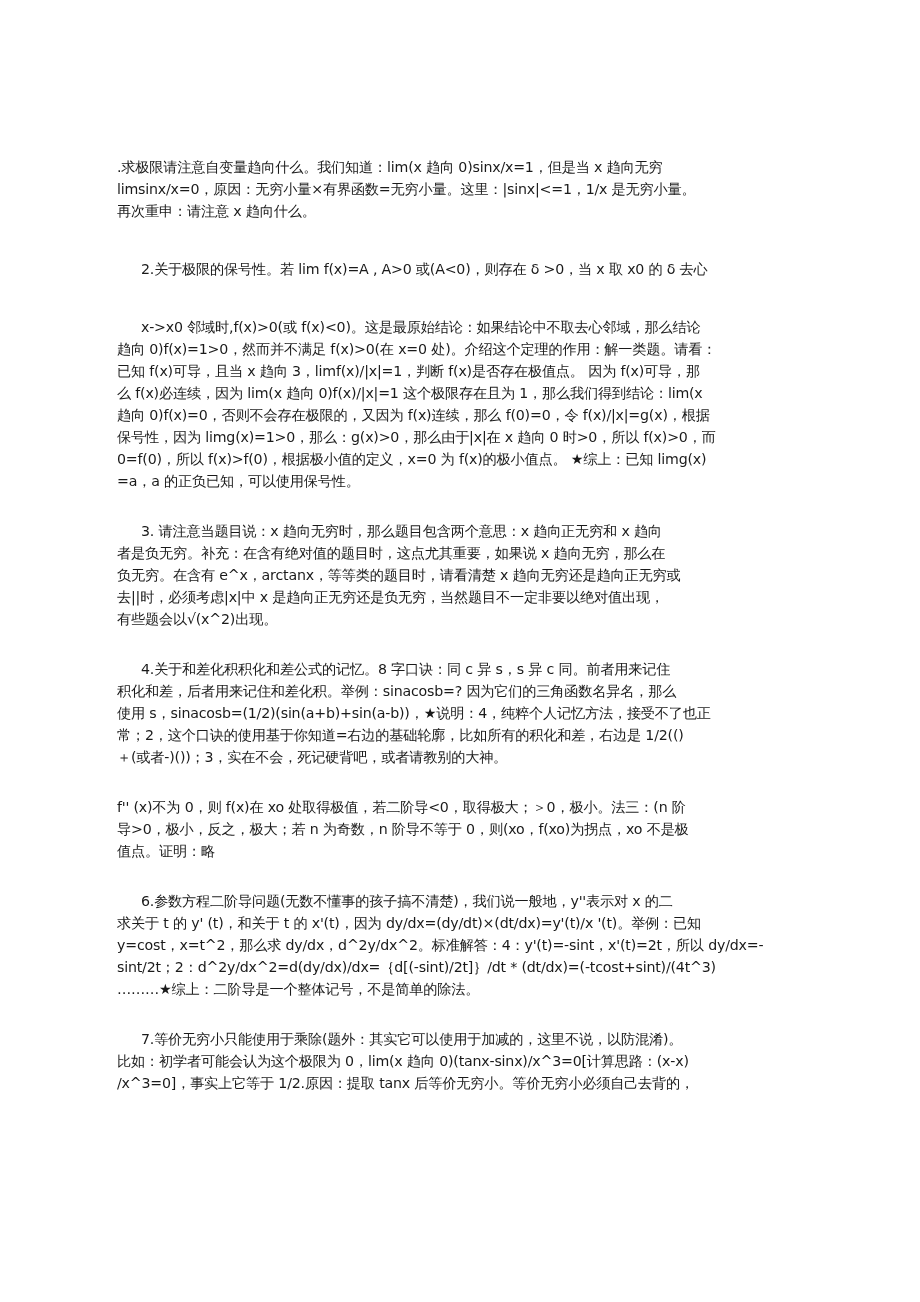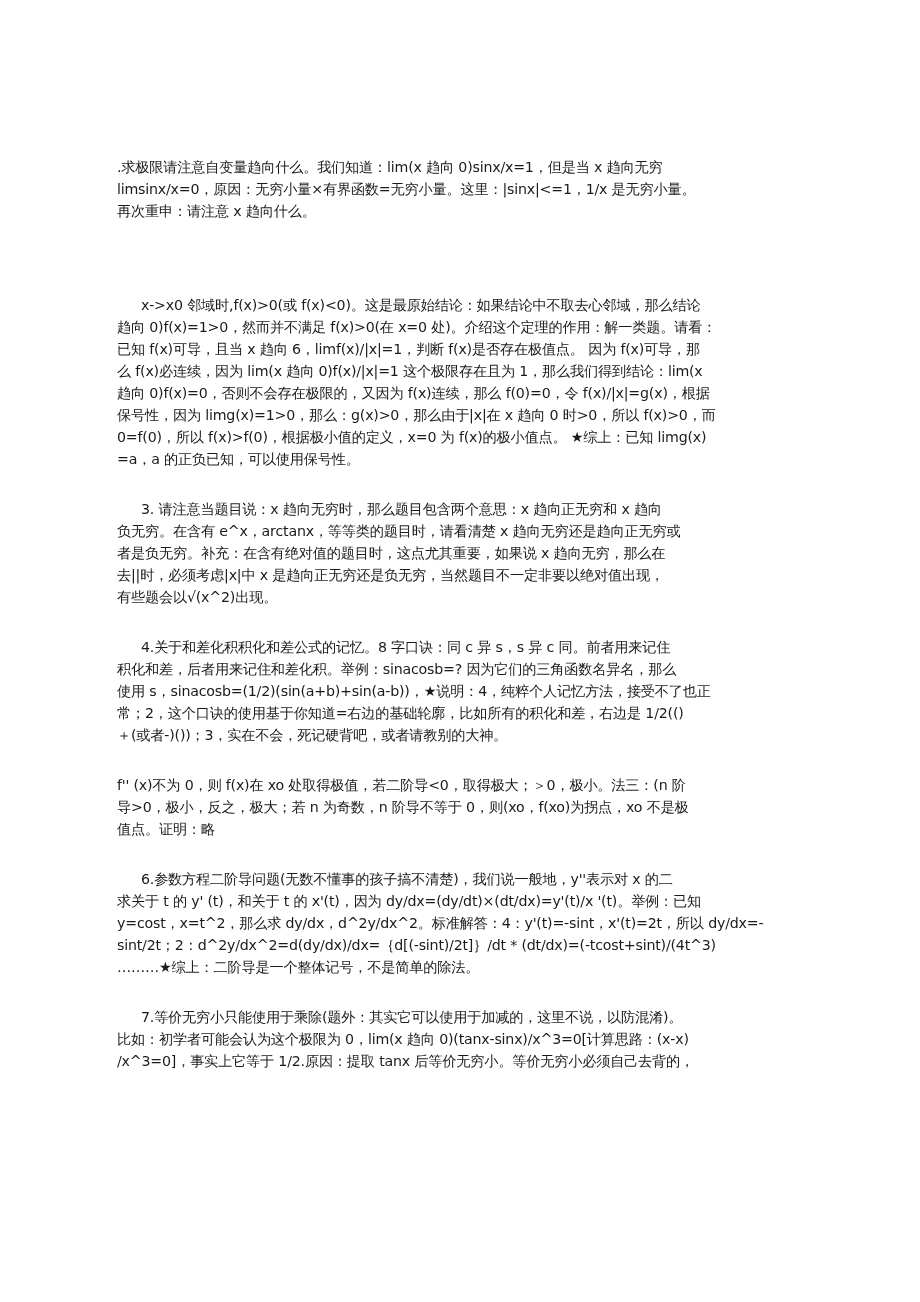--- a/index.html
+++ b/index.html
@@ -42,40 +42,43 @@
 <div class="page">
 
   <p class="para">
     <span class="line">.求极限请注意自变量趋向什么。我们知道：lim(x 趋向 0)sinx/x=1，但是当 x 趋向无穷</span>
     <span class="line">limsinx/x=0，原因：无穷小量×有界函数=无穷小量。这里：|sinx|&lt;=1，1/x 是无穷小量。</span>
     <span class="line">再次重申：请注意 x 趋向什么。</span>
   </p>
 
   <div class="gap-lg"></div>
 
+  <p class="para" style="padding-left:24px">
+    <span class="line">2.关于极限的保号性。若 lim f(x)=A , A&gt;0 或(A&lt;0)，则存在 δ &gt;0，当 x 取 x0 的 δ 去心</span>
+  </p>
 
   <div class="gap-lg"></div>
 
   <p class="para">
     <span class="line" style="padding-left:24px">x-&gt;x0  邻域时,f(x)&gt;0(或 f(x)&lt;0)。这是最原始结论：如果结论中不取去心邻域，那么结论</span>
     <span class="line">趋向 0)f(x)=1&gt;0，然而并不满足 f(x)&gt;0(在 x=0 处)。介绍这个定理的作用：解一类题。请看：</span>
-    <span class="line">已知 f(x)可导，且当 x 趋向 6，limf(x)/|x|=1，判断 f(x)是否存在极值点。  因为 f(x)可导，那</span>
+    <span class="line">已知 f(x)可导，且当 x 趋向 3，limf(x)/|x|=1，判断 f(x)是否存在极值点。  因为 f(x)可导，那</span>
     <span class="line">么 f(x)必连续，因为 lim(x 趋向 0)f(x)/|x|=1 这个极限存在且为 1，那么我们得到结论：lim(x</span>
     <span class="line">趋向 0)f(x)=0，否则不会存在极限的，又因为 f(x)连续，那么 f(0)=0，令 f(x)/|x|=g(x)，根据</span>
     <span class="line">保号性，因为 limg(x)=1&gt;0，那么：g(x)&gt;0，那么由于|x|在 x 趋向 0 时&gt;0，所以 f(x)&gt;0，而</span>
     <span class="line">0=f(0)，所以 f(x)&gt;f(0)，根据极小值的定义，x=0 为 f(x)的极小值点。    ★综上：已知 limg(x)</span>
     <span class="line">=a，a 的正负已知，可以使用保号性。</span>
   </p>
 
   <div class="gap"></div>
 
   <p class="para">
     <span class="line" style="padding-left:24px">3.    请注意当题目说：x 趋向无穷时，那么题目包含两个意思：x 趋向正无穷和 x 趋向</span>
+    <span class="line">者是负无穷。补充：在含有绝对值的题目时，这点尤其重要，如果说 x 趋向无穷，那么在</span>
     <span class="line">负无穷。在含有 e^x，arctanx，等等类的题目时，请看清楚 x 趋向无穷还是趋向正无穷或</span>
-    <span class="line">者是负无穷。补充：在含有绝对值的题目时，这点尤其重要，如果说 x 趋向无穷，那么在</span>
     <span class="line">去||时，必须考虑|x|中 x 是趋向正无穷还是负无穷，当然题目不一定非要以绝对值出现，</span>
     <span class="line">有些题会以√(x^2)出现。</span>
   </p>
 
   <div class="gap"></div>
 
   <p class="para">
     <span class="line" style="padding-left:24px">4.关于和差化积积化和差公式的记忆。8 字口诀：同 c 异 s，s 异 c 同。前者用来记住</span>
     <span class="line">积化和差，后者用来记住和差化积。举例：sinacosb=? 因为它们的三角函数名异名，那么</span>
     <span class="line">使用 s，sinacosb=(1/2)(sin(a+b)+sin(a-b))，★说明：4，纯粹个人记忆方法，接受不了也正</span>

